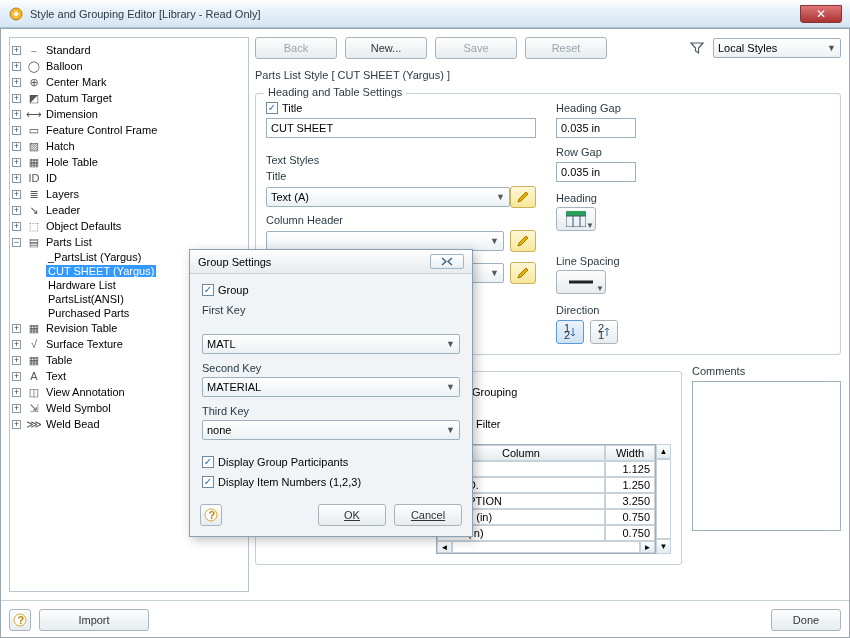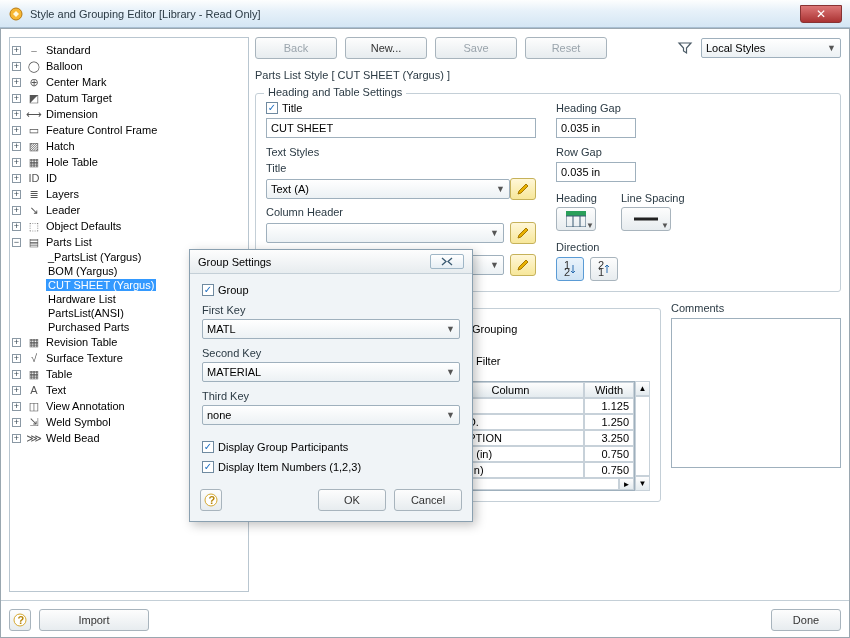--- a/index.html
+++ b/index.html
@@ -50,21 +50,21 @@
 
 .footer { border-top:1px solid #c4cfd7; padding:8px; display:flex; align-items:center; gap:8px; }
 .qmark { width:22px; height:22px; border:1px solid #a8b4bd; border-radius:3px; background:linear-gradient(#fdfdfd,#e7ecef); display:flex; align-items:center; justify-content:center; }
 
 
 .modal { position:absolute; left:189px; top:249px; width:284px; border:1px solid #8aa0b0; background:#f0f4f7; box-shadow: 3px 3px 10px rgba(0,0,0,.25); }
 .modal .mh { background:linear-gradient(#fdfdfd,#e7ecef); border-bottom:1px solid #c4cfd7; padding:4px 8px; display:flex; align-items:center; }
 .modal .mh .x { margin-left:auto; border:1px solid #9fb6c6; border-radius:2px; width:34px; height:15px; display:flex; align-items:center; justify-content:center; font-size:11px; color:#3a5a72; background:linear-gradient(#fff,#e6eef4);}
 .modal .mb { padding:10px 12px; display:flex; flex-direction:column; gap:8px; }
 .modal .mf { display:flex; gap:8px; padding:6px 10px 10px; align-items:center; }
-.modal .mf .btn { min-width:68px; }
+.modal .mf .btn { min-width:68px;text-decoration:underline; }
 
 label { color:#2b3a44; }
 .section-title { color:#2b3a44; }
 
 svg { display:block; }
 </style>
 </head>
 <body>
 
 <div class="titlebar">
@@ -143,23 +143,20 @@
             <span class="ico">⬚</span>
             <span class="lbl">Object Defaults</span>
           </li>
           <li>
             <span class="sq">−</span>
             <span class="ico">▤</span>
             <span class="lbl">Parts List</span>
           </li>
           <li class="child">
             <span class="lbl">_PartsList (Yargus)</span>
-          </li>
-          <li class="child">
-            <span class="lbl">BOM (Yargus)</span>
           </li>
           <li class="child sel">
             <span class="lbl">CUT SHEET (Yargus)</span>
           </li>
           <li class="child">
             <span class="lbl">Hardware List</span>
           </li>
           <li class="child">
             <span class="lbl">PartsList(ANSI)</span>
           </li>
@@ -208,39 +205,39 @@
       <div class="toprow">
         <button class="btn dis">Back</button>
         <button class="btn">New...</button>
         <button class="btn dis">Save</button>
         <button class="btn dis">Reset</button>
         <span class="funnel">
           <svg width="16" height="16">
               <path d="M2 3h12l-4.5 5v5l-3-2V8z" fill="none" stroke="#4a5a66" stroke-width="1.2"></path>
             </svg>
         </span>
-        <div class="combo" style="width:140px">
+        <div class="combo" style="width:128px">
           <span>Local Styles</span>
           <span class="arrow">▼</span>
         </div>
       </div>
 
       <div class="section-title" style="margin-top:4px">Parts List Style [ CUT SHEET (Yargus) ]</div>
 
       <div class="groupbox">
         <span class="legend">Heading and Table Settings</span>
         <div style="display:flex; gap:20px;">
 
           <div style="flex:1; display:flex; flex-direction:column; gap:4px; max-width:270px;">
             <div class="chk">
               <span class="box">✓</span>
               <span>Title</span>
             </div>
             <input class="input" value="CUT SHEET" style="">
-            <label style="margin-top:4px">Text Styles</label>
+            <label style="margin-top:12px">Text Styles</label>
             <label>Title</label>
             <div style="display:flex; gap:0; align-items:center;">
               <div class="combo" style="flex:1">
                 <span>Text (A)</span>
                   <span class="arrow">▼</span>
               </div>
               <div class="pencil">
                 <svg width="14" height="14">
                     <path d="M2 12l1-3 7-7 2 2-7 7z" fill="#e8b100" stroke="#a77800"></path>
                   </svg>
@@ -269,21 +266,21 @@
                   </svg>
               </div>
             </div>
           </div>
 
           <div style="width:200px; display:flex; flex-direction:column; gap:4px;">
             <label>Heading Gap</label>
             <input class="input" style="width: 80px;" value="0.035 in">
             <label style="margin-top:4px">Row Gap</label>
             <input class="input" style="width: 80px;" value="0.035 in">
-            <div style="display:flex; gap:24px; margin-top:6px;">
+            <div style="display:flex; gap:24px; margin-top:6px;flex-direction:column;">
               <div>
                 <label>Heading</label><br>
                 <div class="toolico" style="width:40px;margin-top:3px">
                   <svg width="20" height="16">
                       <rect x="0" y="0" width="20" height="5" fill="#2aa05a"></rect>
                       <rect x="0" y="5" width="20" height="11" fill="none" stroke="#3a5a72"></rect>
                       <line x1="7" y1="5" x2="7" y2="16" stroke="#3a5a72"></line>
                       <line x1="14" y1="5" x2="14" y2="16" stroke="#3a5a72"></line>
                     </svg>
                   <span class="dd">▼</span>
@@ -375,21 +372,21 @@
                 <div class="scrollbtn" style="width:15px">►</div>
               </div>
             </div>
             <div style="width:15px;display:flex;flex-direction:column;">
               <div class="scrollbtn" style="height:15px">▲</div>
               <div style="flex:1;border:1px solid #c7d1d9"></div>
               <div class="scrollbtn" style="height:15px">▼</div>
             </div>
           </div>
         </div>
-        <div style="width:170px">
+        <div style="width:149px">
           <label>Comments</label>
           <div class="input" style="height:150px;margin-top:4px"></div>
         </div>
       </div>
     </div>
   </div>
 
   <div class="footer">
     <div class="qmark">
       <svg width="14" height="14">
@@ -411,21 +408,21 @@
         </svg>
       </div>
   </div>
   <div class="mb">
     <div class="chk">
       <span class="box">✓</span>
         <span>Group</span>
     </div>
     <div>
       <label>First Key</label>
-      <div class="combo" style="margin-top:3px">
+      <div class="combo" style="margin-top:18px">
         <span>MATL</span>
           <span class="arrow">▼</span>
       </div>
     </div>
     <div>
       <label>Second Key</label>
       <div class="combo" style="margin-top:3px">
         <span>MATERIAL</span>
           <span class="arrow">▼</span>
       </div>

